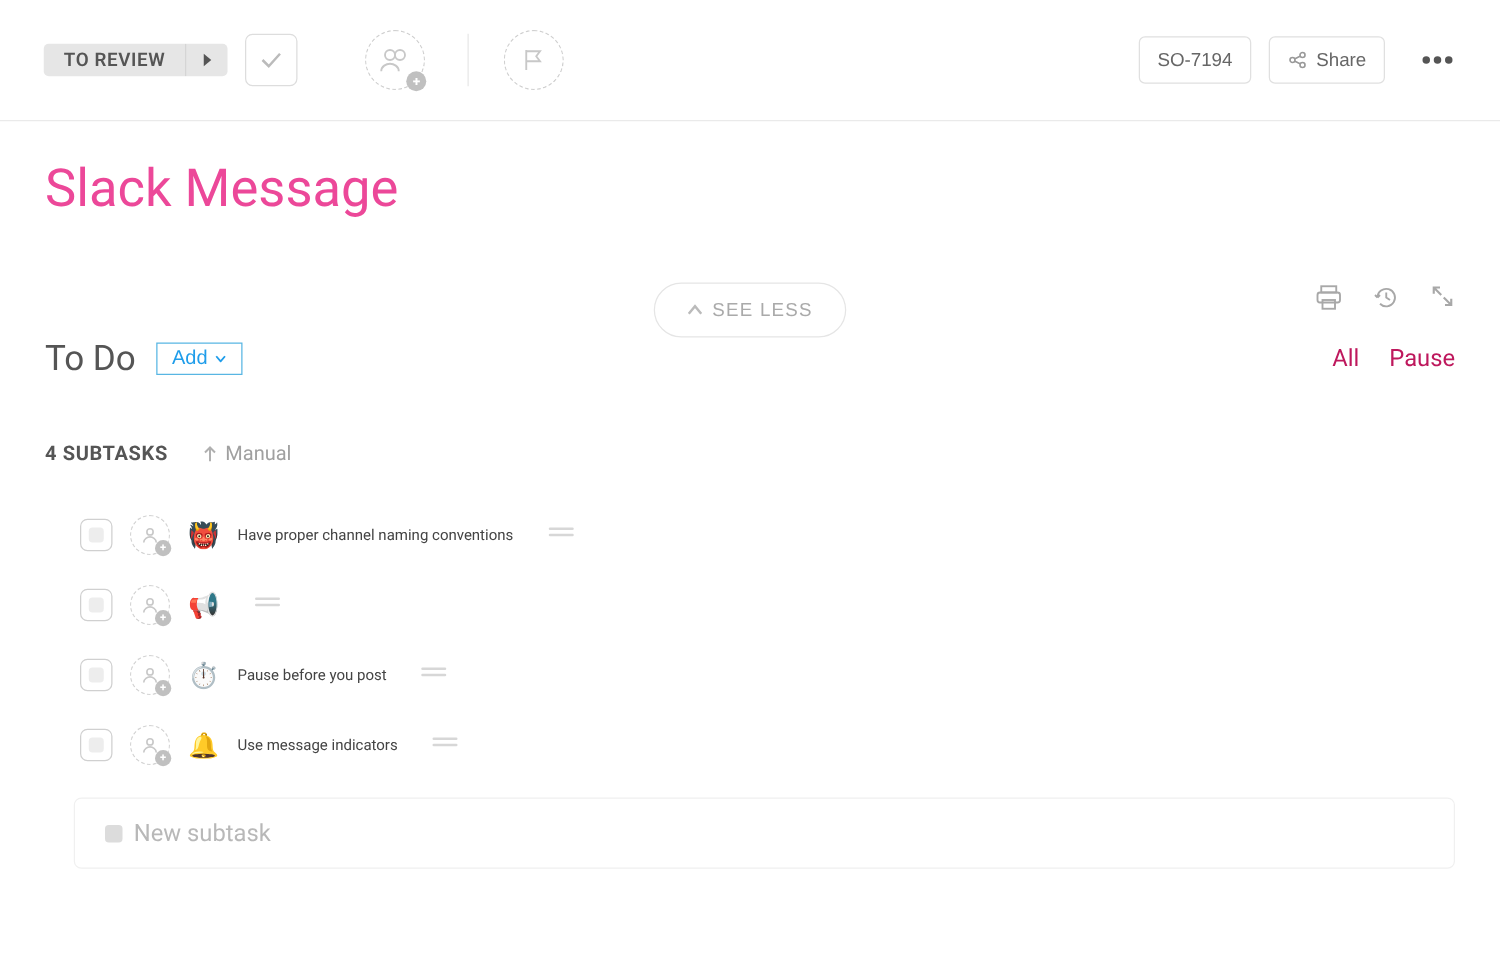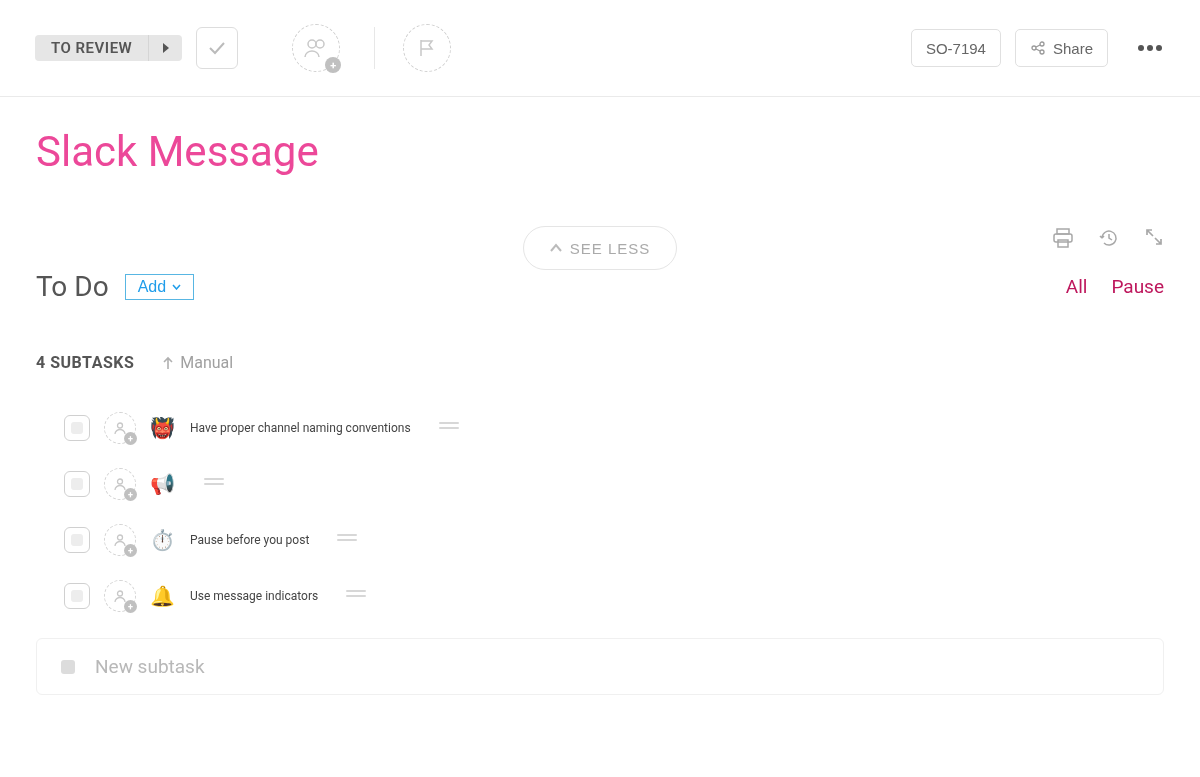--- a/index.html
+++ b/index.html
@@ -142,22 +142,22 @@
 }
 .emoji { font-size:20px; width:26px; text-align:center;}
 .task-name { font-size:12px; color:#444;}
 .drag-handle {
   width:20px;height:12px; display:flex;flex-direction:column;gap:3px; margin-left:14px;
 }
 .drag-handle span{height:2px;background:#d7d7d7;border-radius:1px;}
 .new-subtask {
   border:1px solid #f0f0f0; border-radius:6px;
   margin-top: 14px; padding: 16px 24px;
-  display:flex; align-items:center; gap:20px;
-  color:#b8b8b8; font-size:19px;
+  display:flex; align-items:center; gap:9px;
+  color:#b8b8b8; font-size:19px;margin-left:23px;
 }
 .new-subtask .sq-small{
   width:14px;height:14px;border-radius:3px;background:#dcdcdc;
 }
 svg { display:block; }
 </style>
 </head>
 <body>
 
 <div class="toolbar">

